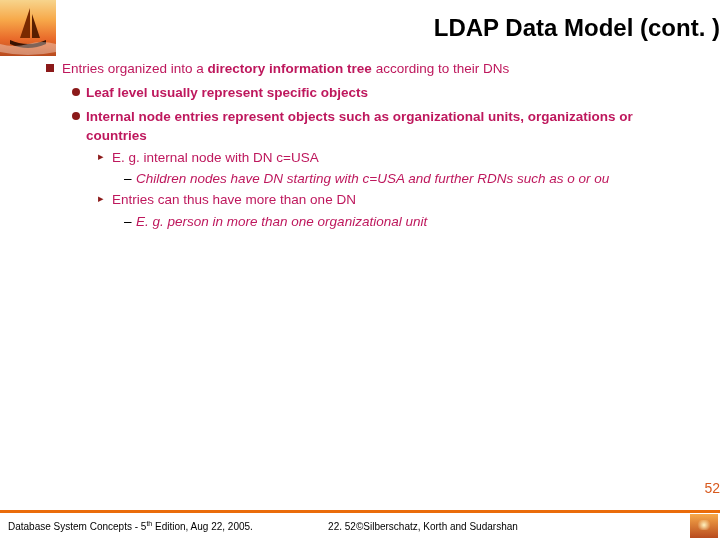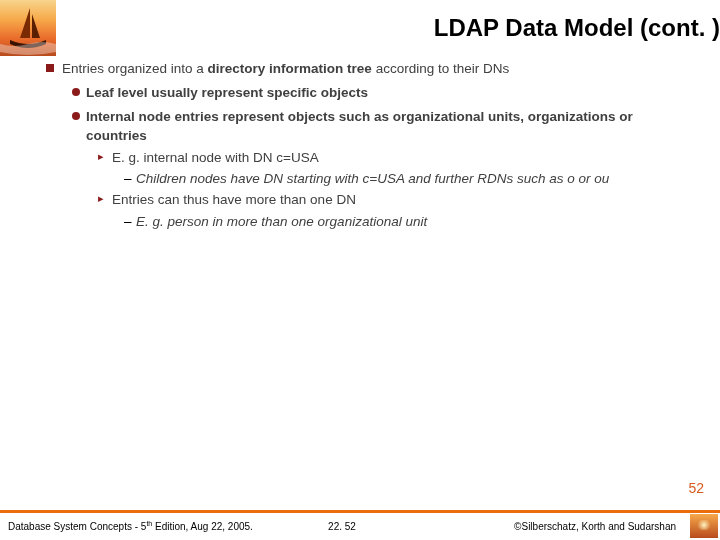--- a/index.html
+++ b/index.html
@@ -23,21 +23,21 @@
     text-align: right;
     font-size: 24px;
     font-weight: bold;
     color: #000;
     padding-top: 14px;
     padding-bottom: 18px;
   }
   .content {
     padding: 0 28px 0 28px;
     font-size: 13.5px;
-    color: #404040;
+    color: #be185d;
     line-height: 1.35;
   }
   .lvl1 { position: relative; padding-left: 34px; margin-bottom: 4px; }
   .lvl1::before {
     content: ""; position: absolute; left: 18px; top: 4px;
     width: 8px; height: 8px; background: #8b1a1a;
   }
   .lvl2 { position: relative; padding-left: 58px; margin-top: 6px; margin-bottom: 4px; font-weight: bold; }
   .lvl2::before {
     content: ""; position: absolute; left: 44px; top: 4px;
@@ -49,40 +49,40 @@
     color: #8b1a1a; font-size: 11px;
   }
   .lvl4 { position: relative; padding-left: 108px; margin-top: 3px; margin-bottom: 2px; font-style: italic; }
   .lvl4::before {
     content: "\2013"; position: absolute; left: 96px; top: 0;
     color: #000;
   }
   .bold-span { font-weight: bold; }
   .slide-num {
     position: absolute;
-    right: 16px;
+    right: 0;
     bottom: 44px;
     color: #d85a1e;
     font-size: 14px;
   }
   .footer {
     position: absolute;
     bottom: 0; left: 0; right: 0;
     height: 30px;
     border-top: 3px solid #ea6c0a;
     display: flex;
     align-items: center;
     justify-content: space-between;
     padding: 0 8px 0 8px;
     font-size: 10px;
     color: #000;
   }
   .footer-left { flex: 1; text-align: left; }
   .footer-center { flex: 0 0 auto; text-align: left; }
-  .footer-right { flex: 1; text-align: right; padding-right: 36px; }
+  .footer-right { flex: 1; padding-right: 36px; }
   sup { font-size: 7px; }
   .logo-bottom {
     position: absolute;
     right: 2px; bottom: 2px;
     width: 28px; height: 24px;
     background: linear-gradient(to bottom, #f7a94a 0%, #b84b1e 100%);
   }
   .logo-bottom::after {
     content: ""; position: absolute; top: 6px; left: 6px;
     width: 16px; height: 10px;

